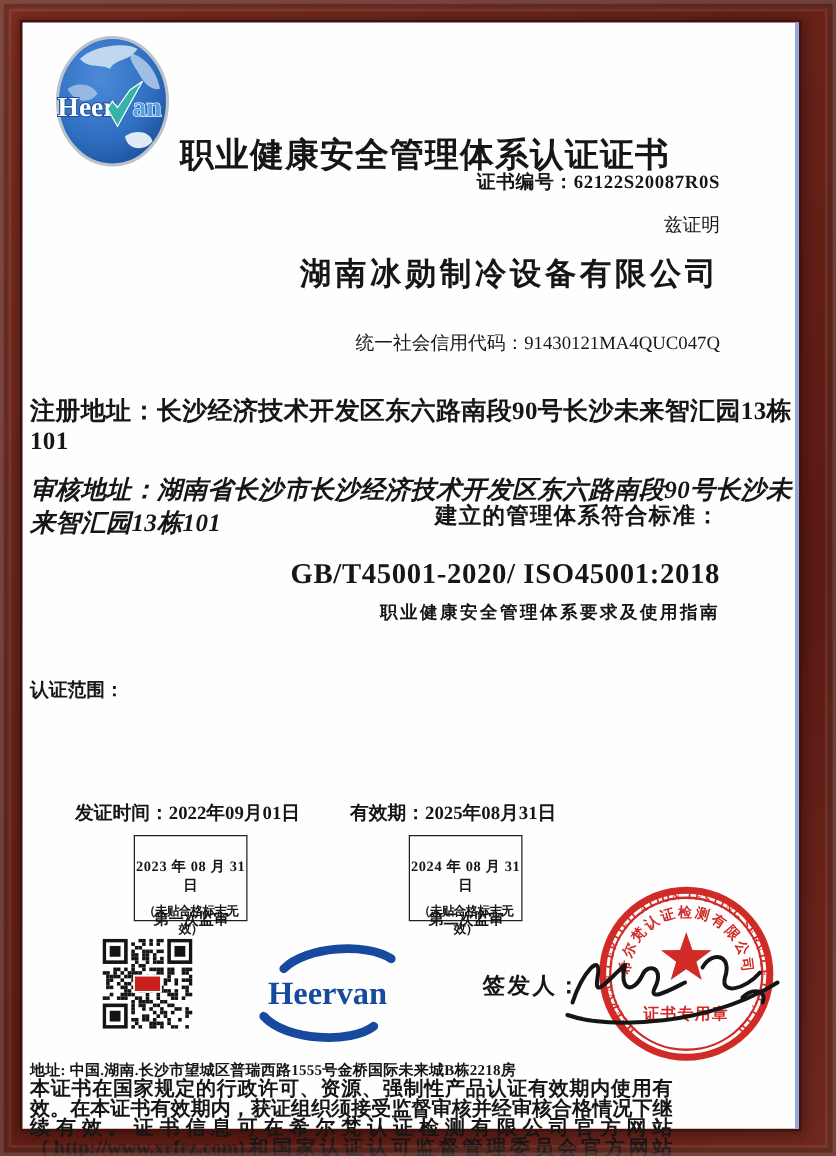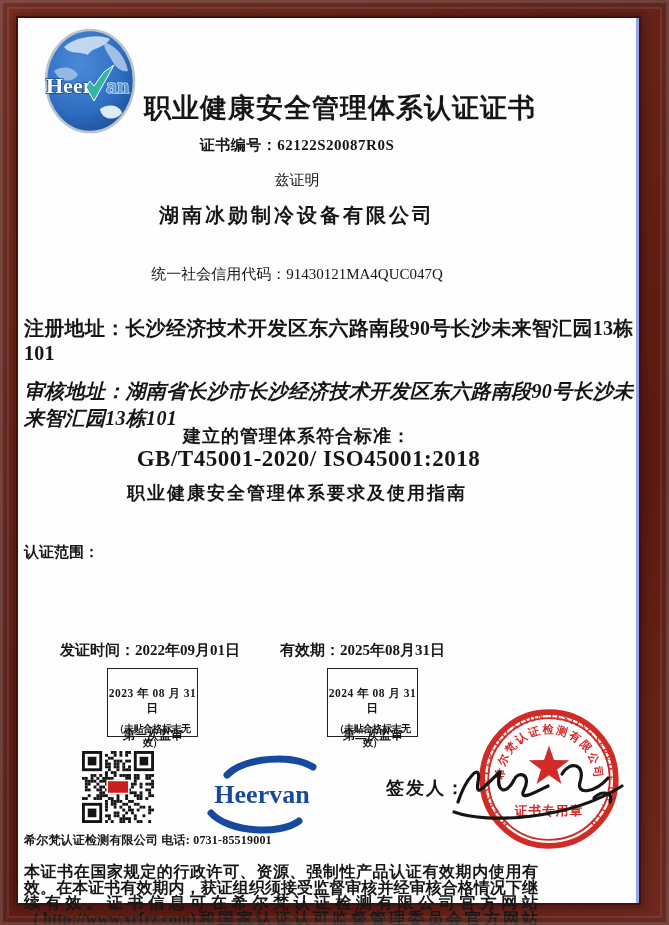--- a/index.html
+++ b/index.html
@@ -5,29 +5,29 @@
   html,body{margin:0;padding:0;background:#3a3a3a;}
   .scene{position:relative;width:669px;height:925px;overflow:hidden;
     background:linear-gradient(135deg,#7e2f24 0%,#6b241b 35%,#5c1a12 70%,#70281f 100%);
     font-family:"Liberation Serif","DejaVu Serif",serif;color:#161616;}
   .frame-bevel{position:absolute;inset:0;pointer-events:none;
     box-shadow:inset 0 0 0 3px rgba(255,255,255,.12), inset 0 0 0 7px rgba(0,0,0,.22), inset 0 0 0 9px rgba(255,210,190,.10);}
   .page{position:absolute;left:18px;top:18px;width:618px;height:885px;background:#fefefe;
     border-right:3px solid #8fa8e4;box-shadow:0 0 0 2px #44100b,0 0 10px 4px rgba(0,0,0,.35);}
   .abs{position:absolute;}
   .center-a{left:26px;right:0;text-align:center;}
-  .center-b{left:0;right:60px;text-align:center;}
-  .title{font-size:27px;font-weight:bold;letter-spacing:1px;}
+  .center-b{left:0;right:60px;text-align:right;}
+  .title{font-size:27px;font-weight:bold;letter-spacing:1px;margin-top:16px;}
   .certno{font-size:15px;font-weight:bold;letter-spacing:.5px;}
   .small-bold{font-size:15px;font-weight:normal;}
-  .company{font-size:20px;font-weight:bold;letter-spacing:3px;}
+  .company{font-size:25px;font-weight:bold;letter-spacing:3px;}
   .addr{font-size:20px;font-weight:600;letter-spacing:.3px;}
   .stdhead{font-size:18px;font-weight:bold;letter-spacing:1px;}
   .stdcode{font-size:23px;font-weight:bold;letter-spacing:.5px;}
-  .stdname{font-size:18px;font-weight:bold;letter-spacing:2px;}
+  .stdname{font-size:14px;font-weight:bold;letter-spacing:2px;}
   .scope{font-size:15px;font-weight:600;}
   .daterow{font-size:15px;font-weight:bold;}
   .survbox{width:89px;height:50px;border:1.6px solid #222;text-align:center;padding-top:17px;box-sizing:content-box;}
   .survbox .d{font-size:11.5px;font-weight:600;letter-spacing:.5px;}
   .survbox .n{font-size:10px;font-weight:bold;margin-top:6px;letter-spacing:-.5px;}
   .survcap{font-size:12px;font-weight:bold;text-align:center;width:92px;}
   .issuer{font-size:18px;font-weight:bold;letter-spacing:2px;}
   .foot{font-size:12px;font-weight:bold;letter-spacing:.2px;}
   .legal{font-size:16px;font-weight:bold;line-height:15.6px;width:514px;text-align:justify;}
   .seal-wrap{mix-blend-mode:multiply;opacity:.96;}
@@ -68,21 +68,21 @@
       <span>统一社会信用代码：</span><span>91430121MA4QUC047Q</span>
     </div>
 
     <div class="abs addr" style="left:6px;top:297px;">
       <span>注册地址：</span><span>长沙经济技术开发区东六路南段90号长沙未来智汇园13栋101</span>
     </div>
     <div class="abs addr" style="left:6px;top:360px;font-style:italic;">
       <span>审核地址：</span><span>湖南省长沙市长沙经济技术开发区东六路南段90号长沙未来智汇园13栋101</span>
     </div>
 
-    <div class="abs center-b stdhead" style="top:406px;">建立的管理体系符合标准：</div>
+    <div class="abs center-b stdhead" style="top:382px;">建立的管理体系符合标准：</div>
     <div class="abs center-b stdcode" style="top:428px;padding-left:23px;">GB/T45001-2020/ ISO45001:2018</div>
     <div class="abs center-b stdname" style="top:463px;">职业健康安全管理体系要求及使用指南</div>
 
     <div class="abs scope" style="left:6px;top:525px;">认证范围：</div>
 
     <div class="abs daterow" style="left:42px;top:623px;">
       <span>发证时间：</span><span>2022年09月01日</span>
     </div>
     <div class="abs daterow" style="left:262px;top:623px;">
       <span>有效期：</span><span>2025年08月31日</span>
@@ -344,18 +344,18 @@
 
     <svg class="abs" style="left:428px;top:722px;z-index:5;" width="190" height="95" viewBox="0 0 190 95">
       <g stroke="#151515" stroke-width="3.2" fill="none" stroke-linecap="round" stroke-linejoin="round">
         <path d="M12,62 C20,38 36,20 32,42 C29,60 40,44 54,32 C49,52 60,56 68,40 C72,30 86,34 78,50 C72,62 90,52 102,46"></path>
         <path d="M8,72 C42,84 122,80 176,46"></path>
         <path d="M116,34 C124,20 140,24 134,42 C130,56 150,52 162,38"></path>
         <path d="M148,58 C156,50 168,52 164,62"></path>
       </g>
     </svg>
 
-    <div class="abs foot" style="left:6px;top:814px;">希尔梵认证检测有限公司  电话: 0731-85519001</div>
+    <div class="abs foot" style="left:6px;top:830px;">地址: 中国.湖南.长沙市望城区普瑞西路1555号金桥国际未来城B栋2218房</div>
     <div class="abs legal" style="left:6px;top:846px;">本证书在国家规定的行政许可、资源、强制性产品认证有效期内使用有效。在本证书有效期内，获证组织须接受监督审核并经审核合格情况下继续有效。证书信息可在希尔梵认证检测有限公司官方网站（http://www.xrfrz.com)和国家认证认可监督管理委员会官方网站（http://www.cnca.gov.cn)查询。</div>
 
   </div>
   <div class="frame-bevel"></div>
 </div>
 
 </body></html>

